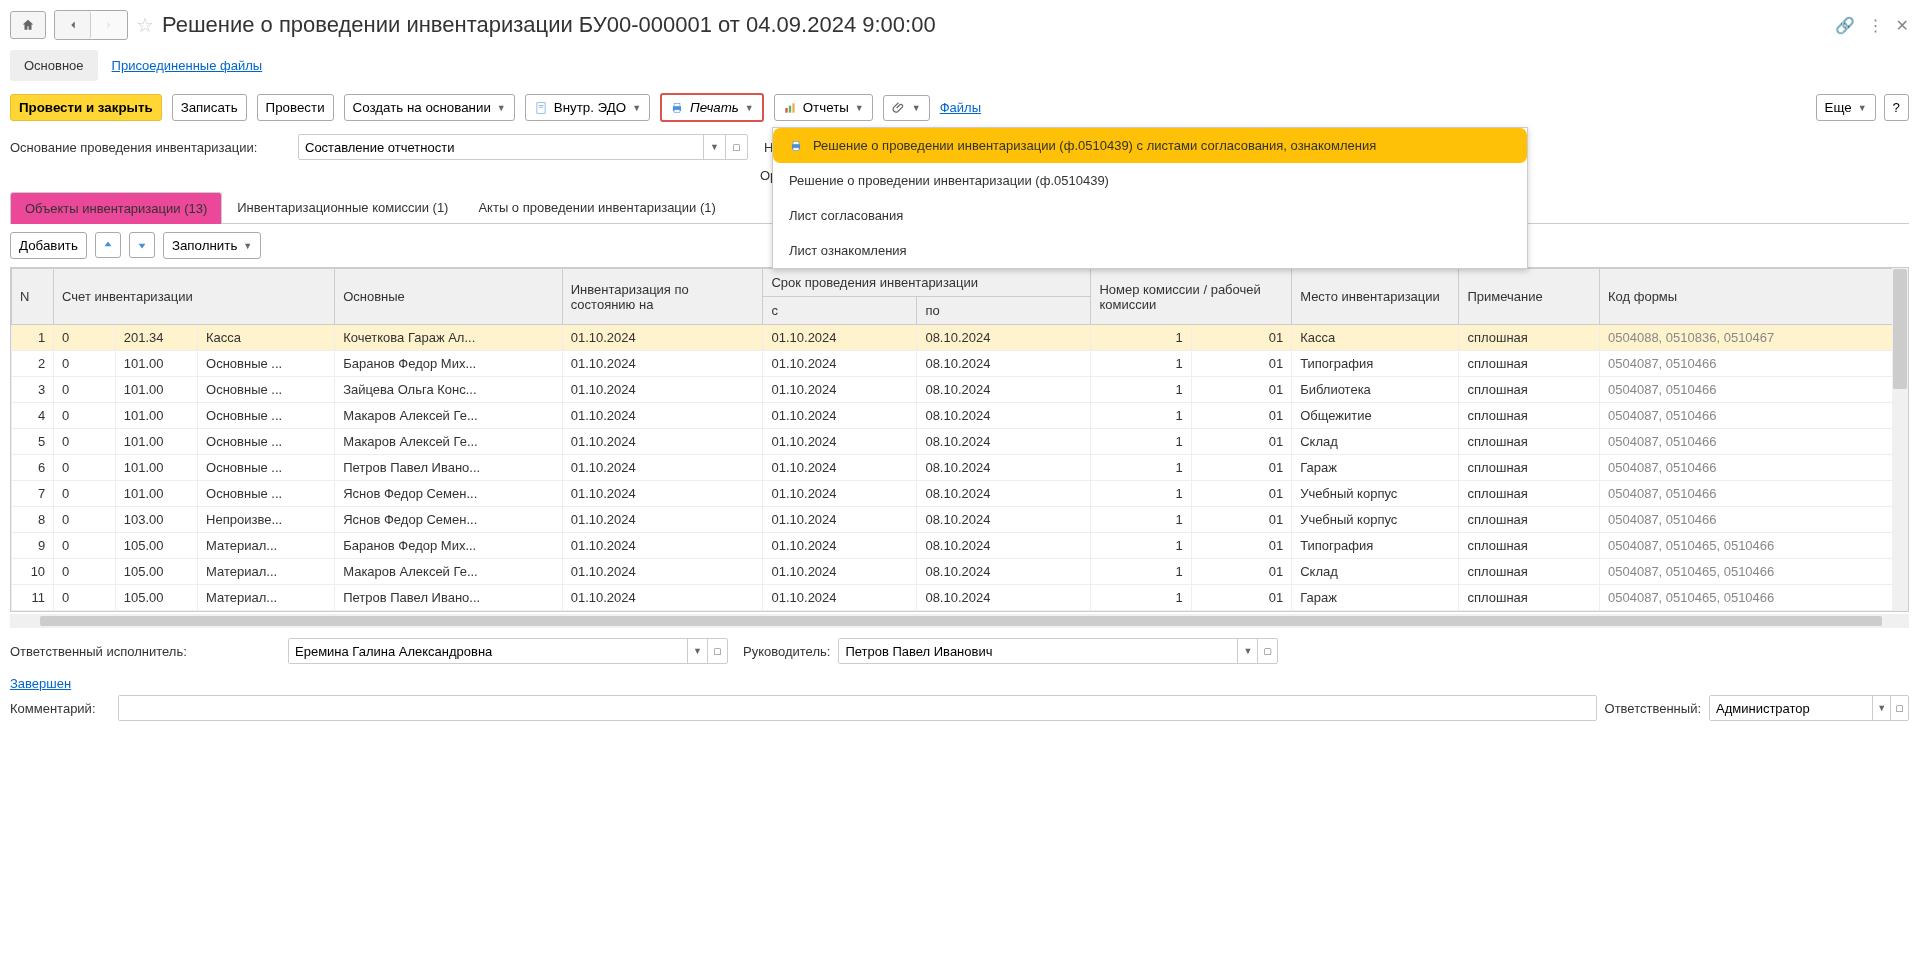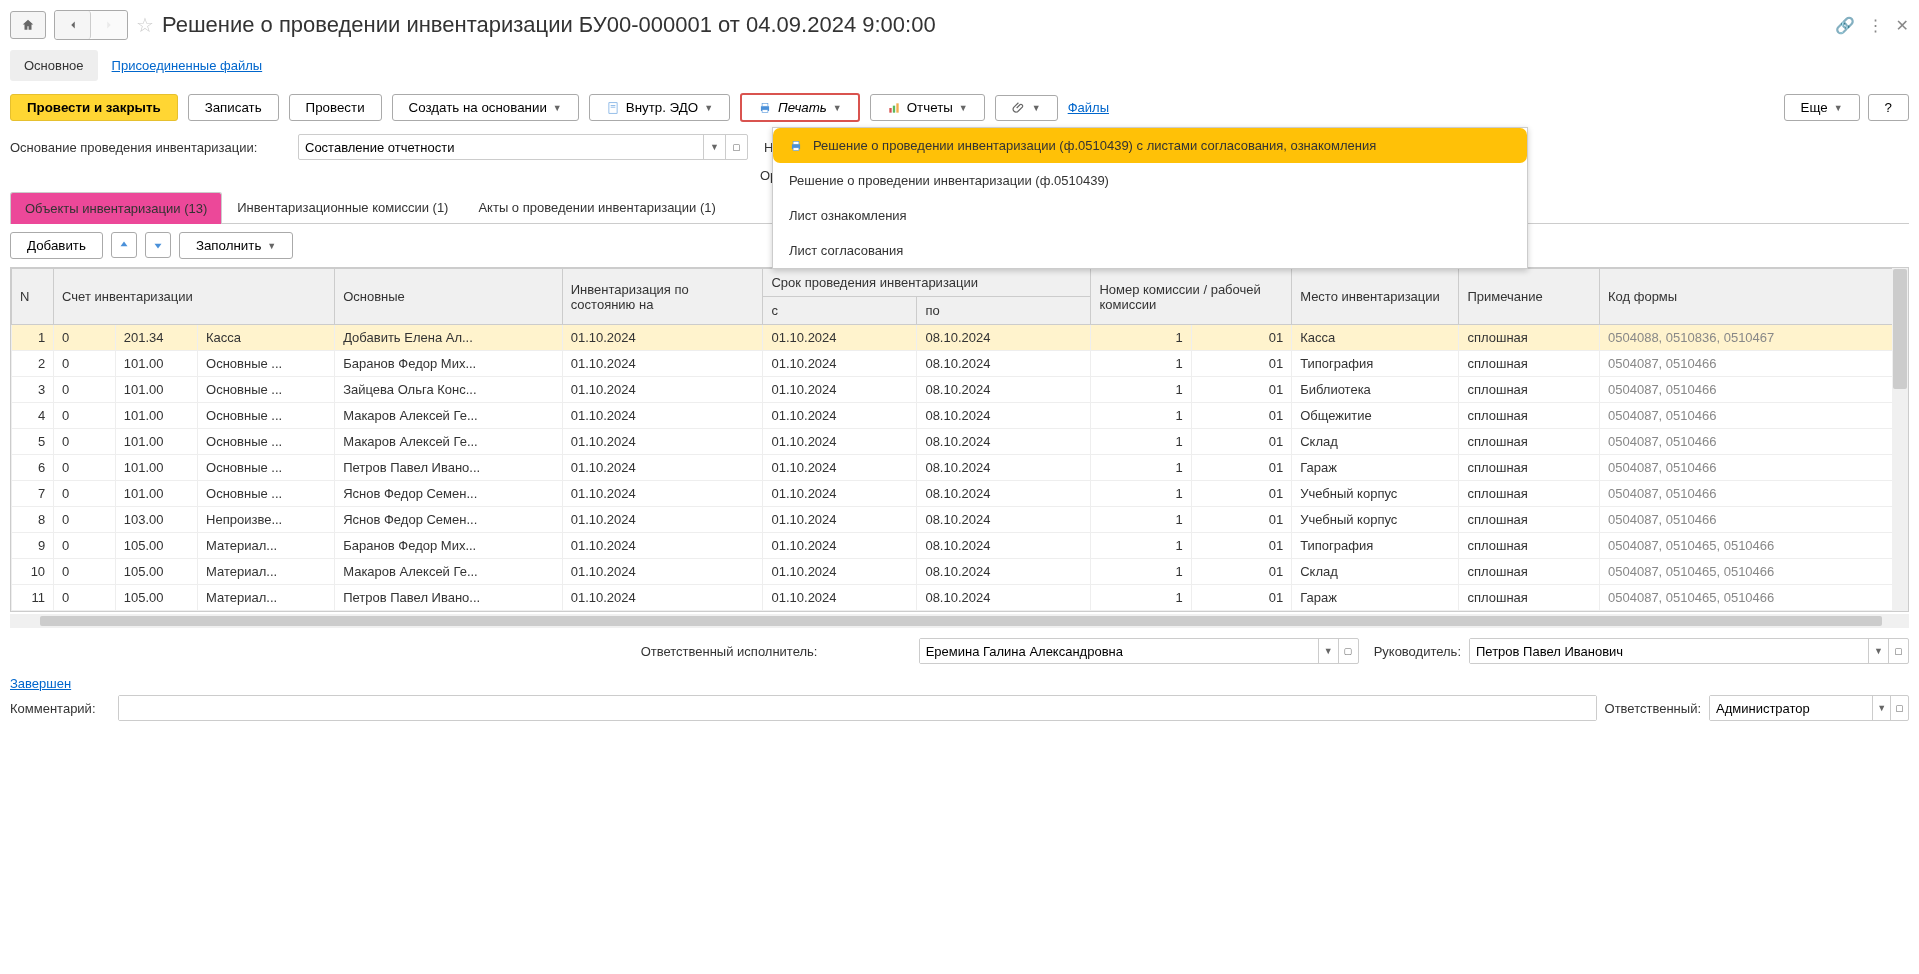--- a/index.html
+++ b/index.html
@@ -11,21 +11,21 @@
 .title { font-size: 22px; font-weight: normal; }
 .titlebar-right { margin-left: auto; display: flex; gap: 12px; align-items: center; }
 .icon-btn { cursor: pointer; color: #888; font-size: 16px; }
 
 .nav-tabs { display: flex; gap: 0; margin-bottom: 12px; }
 .nav-tab { padding: 8px 14px; cursor: pointer; }
 .nav-tab.active { background: #eee; border-radius: 3px; }
 .nav-tab.link { color: #0066cc; text-decoration: underline; }
 
 .toolbar { display: flex; gap: 10px; align-items: center; margin-bottom: 12px; position: relative; }
-.btn { padding: 5px 16px; border: 1px solid #aaa; background: #fff; border-radius: 3px; cursor: pointer; display: inline-flex; align-items: center; gap: 6px; }
+.btn { padding: 5px 8px; border: 1px solid #aaa; background: #fff; border-radius: 3px; cursor: pointer; display: inline-flex; align-items: center; gap: 6px; }
 .btn.primary { background: #ffd633; border-color: #e6c02e; font-weight: bold; }
 .btn.highlighted { border: 2px solid #d9534f; font-style: italic; }
 .btn .dd { font-size: 9px; color: #666; }
 .link-txt { color: #0066cc; text-decoration: underline; cursor: pointer; }
 
 .toolbar-right { margin-left: auto; display: flex; gap: 8px; }
 
 .dropdown-menu { position: absolute; top: 34px; left: 762px; width: 756px; background: #fff; border: 1px solid #ccc; box-shadow: 0 2px 6px rgba(0,0,0,0.2); z-index: 100; }
 .menu-item { padding: 10px 16px; cursor: pointer; display: flex; align-items: center; gap: 10px; }
 .menu-item.highlighted { background: #ffc107; border-radius: 7px; }
@@ -48,21 +48,21 @@
 th { background: #f0f0f0; border: 1px solid #ccc; padding: 6px 8px; text-align: left; font-weight: normal; }
 td { border: 1px solid #eee; padding: 5px 8px; white-space: nowrap; overflow: hidden; text-overflow: ellipsis; }
 tr.selected td { background: #fff3cd; }
 td.num { text-align: right; }
 td.codes { color: #888; }
 .vscroll { position: absolute; right: 0; top: 0; width: 16px; height: 100%; background: #f0f0f0; }
 .vthumb { width: 14px; height: 120px; background: #ccc; margin: 1px; border-radius: 2px; }
 .hscroll { height: 14px; background: #f0f0f0; margin-top: 2px; position: relative; }
 .hthumb { position: absolute; left: 30px; height: 10px; width: 97%; background: #ccc; top: 2px; border-radius: 2px; }
 
-.footer-row { display: flex; align-items: center; gap: 8px; margin-top: 10px; justify-content: flex-end; }
+.footer-row { display: flex; align-items: center; gap: 8px; margin-top: 10px; }
 .footer-label { min-width: 270px; }
 .footer-input { display: flex; border: 1px solid #ccc; border-radius: 2px; height: 26px; }
 .footer-input input { border: none; padding: 0 6px; outline: none; font-size: 13px; }
 
 svg.ic { width: 14px; height: 14px; }
 </style>
 </head>
 <body>
 
 <div class="titlebar">
@@ -150,22 +150,22 @@
   <div class="dropdown-menu">
     <div class="menu-item highlighted">
       <svg class="ic" viewBox="0 0 24 24">
           <rect x="5" y="9" width="14" height="8" fill="#4a90d9"></rect>
           <rect x="7" y="4" width="10" height="5" fill="#fff" stroke="#4a90d9"></rect>
           <rect x="7" y="15" width="10" height="5" fill="#fff" stroke="#4a90d9"></rect>
         </svg>
       <span>Решение о проведении инвентаризации (ф.0510439) с листами согласования, ознакомления</span>
     </div>
     <div class="menu-item">Решение о проведении инвентаризации (ф.0510439)</div>
+    <div class="menu-item">Лист согласования</div>
     <div class="menu-item">Лист ознакомления</div>
-    <div class="menu-item">Лист согласования</div>
   </div>
 </div>
 
 <div class="form-row">
   <span class="form-label">Основание проведения инвентаризации:</span>
   <div class="form-input">
     <input value="Составление отчетности" style="">
     <div class="input-btn">▼</div>
     <div class="input-btn">▢</div>
   </div>
@@ -217,21 +217,21 @@
         <th style="width:115px">с</th>
         <th style="width:130px">по</th>
       </tr>
     </thead>
     <tbody id="tbody">
         <tr class="selected">
           <td class="num">1</td>
           <td style="width:45px">0</td>
           <td style="width:60px">201.34</td>
           <td style="width:100px">Касса</td>
-          <td>Добавить Елена Ал...</td>
+          <td>Кочеткова Гараж Ал...</td>
           <td>01.10.2024</td>
           <td>01.10.2024</td>
           <td>08.10.2024</td>
           <td class="num" style="width:75px">1</td>
           <td class="num" style="width:75px">01</td>
           <td>Касса</td>
           <td>сплошная</td>
           <td class="codes">0504088, 0510836, 0510467</td>
         </tr>
         <tr>

